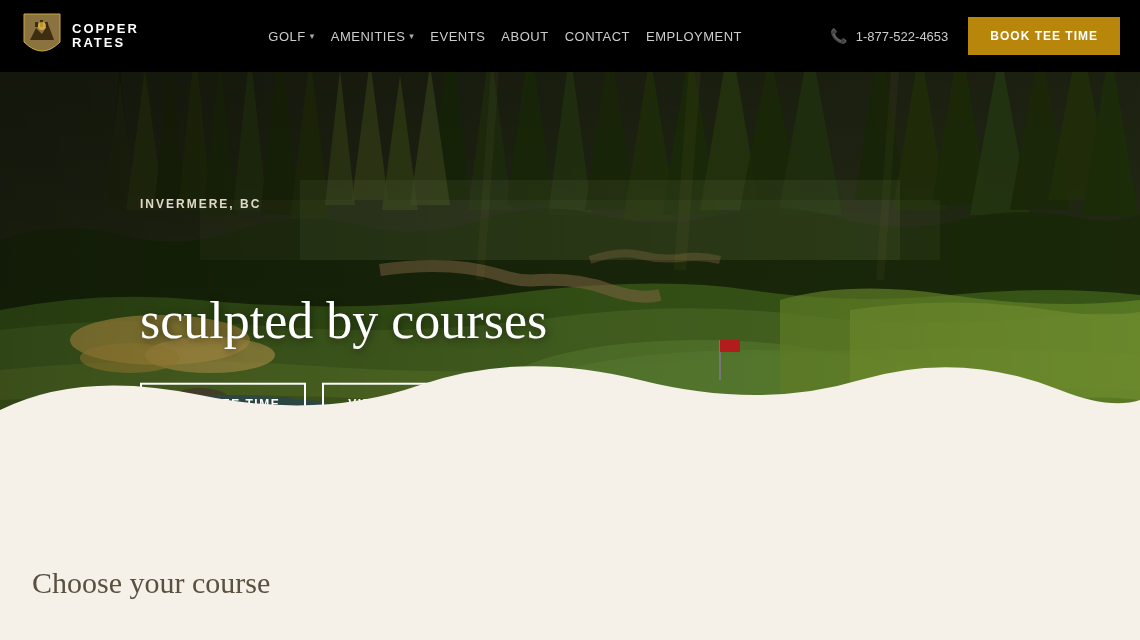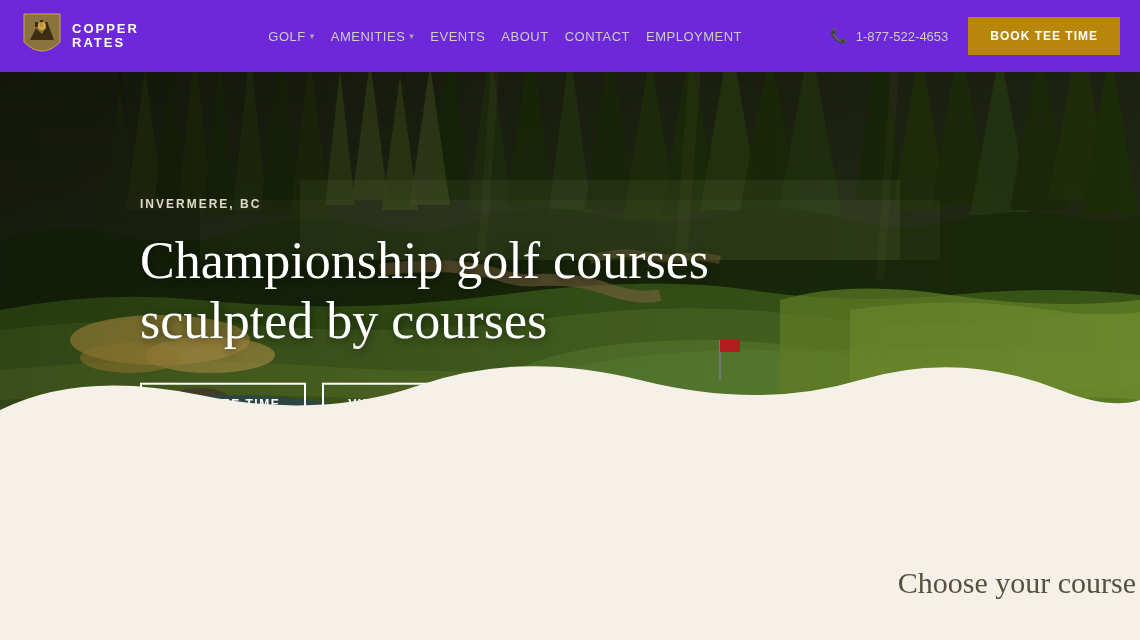--- a/index.html
+++ b/index.html
@@ -3,21 +3,21 @@
   <meta charset="utf-8">
   <style>
     * { margin: 0; padding: 0; box-sizing: border-box; }
     body { width: 1140px; height: 640px; overflow: hidden; font-family: Georgia, 'Times New Roman', serif; }
 
     
     header {
       position: absolute;
       top: 0; left: 0; right: 0;
       height: 72px;
-      background: #6d28d9;
+      background: #000000;
       display: flex;
       align-items: center;
       justify-content: space-between;
       padding: 0 20px;
       z-index: 10;
     }
 
     .logo-area {
       display: flex;
       align-items: center;
@@ -236,22 +236,22 @@
 
     .wave-svg {
       position: absolute;
       top: -80px; left: 0; right: 0;
       width: 100%;
     }
 
     .bottom-content {
       position: absolute;
       bottom: 20px; left: 0; right: 0;
-      text-align: right;
-      padding: 40px 4px 20px;
+      text-align: left;
+      padding: 40px 32px 20px;
     }
 
     .choose-course-title {
       font-size: 30px;
       color: #5a5040;
       font-weight: 400;
       font-family: Georgia, serif;
     }
   </style>
 </head>
@@ -427,21 +427,21 @@
       <rect x="300" y="180" width="600" height="80" fill="#8a9a60" opacity="0.12"></rect>
       <rect x="200" y="200" width="740" height="60" fill="#7a8a50" opacity="0.1"></rect>
     </svg>
 
     <div class="hero-overlay"></div>
   </div>
 
   <div class="hero-content">
     <p class="hero-location">INVERMERE, BC</p>
     <h1 class="hero-title">
-      <span>Championship golf courses</span><br>
+      <br>
       <span>sculpted by courses</span>
     </h1>
     <div class="hero-buttons">
       <button class="btn-book-hero">BOOK TEE TIME</button>
       <button class="btn-rates">VIEW RATES</button>
     </div>
   </div>
 </section>
 
 <div class="wave-section">

